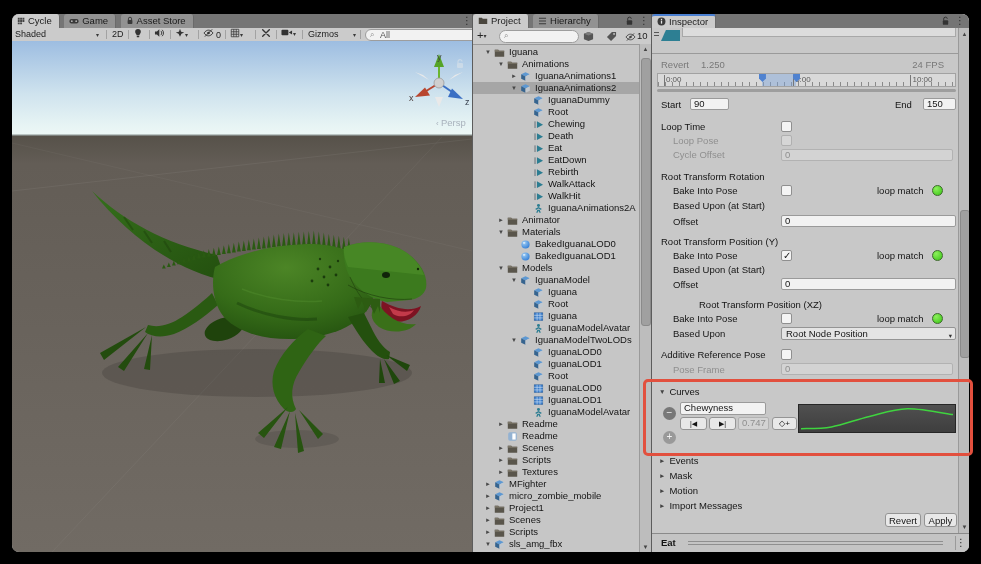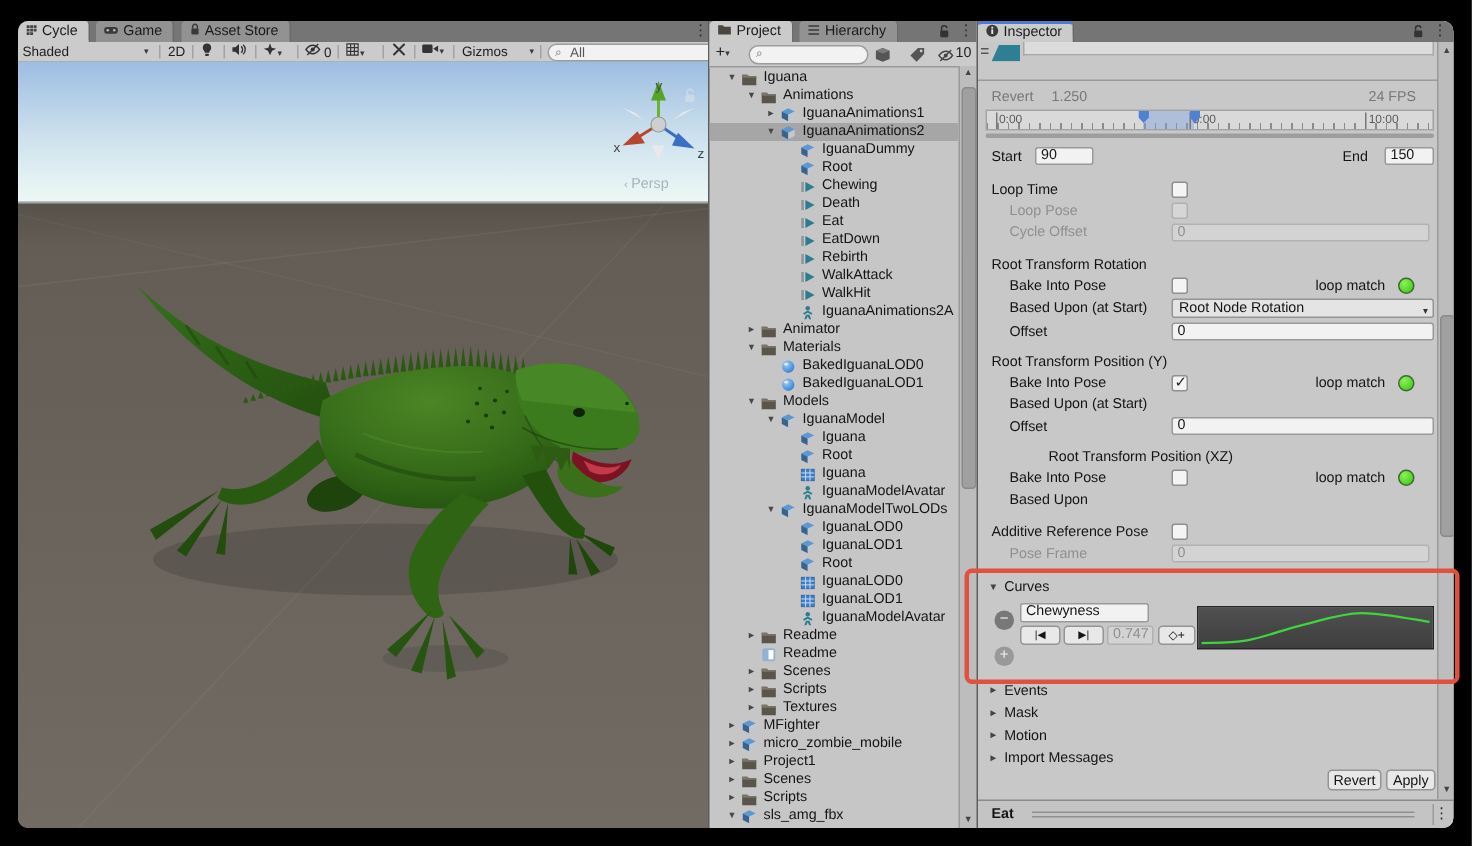--- a/index.html
+++ b/index.html
@@ -242,21 +242,21 @@
           <circle cx="30" cy="34" r="5" fill="#cfcfcf" stroke="#9a9a9a" stroke-width="0.8"></circle>
           <text x="28" y="11" font-size="9" fill="#3f4a3a">y</text>
           <text x="0" y="52" font-size="9" fill="#4a3a38">x</text>
           <text x="56" y="56" font-size="9" fill="#38404e">z</text>
         </g>
         <g transform="translate(444,18)" opacity="0.55">
           <path d="M2 4V2.8a2 2 0 0 1 4 -0.3" stroke="#dfe5ea" stroke-width="1.2" fill="none"></path>
           <rect x="1" y="4" width="6" height="5" rx="1" fill="#dfe5ea"></rect>
         </g>
       </svg>
-      <div class="persp" style="left:404px;top:76px;"><span style="font-size:8px;">‹ </span><span>Persp</span></div>
+      <div class="persp" style="left:424px;top:76px;"><span style="font-size:8px;">‹ </span><span>Persp</span></div>
     </div>
   </div>
 
   <div id="project-panel" class="panel">
     <div class="tabbar">
       <div class="tab active"><svg width="10" height="9" viewBox="0 0 13 11">
             <path d="M1 2h4l1.2 1.3H12V10H1z" fill="#4a463e"></path>
           </svg><span>Project</span></div>
       <div class="tab"><svg width="9" height="8" viewBox="0 0 10 9">
             <path d="M1 1.5h8M1 4.5h8M1 7.5h8" stroke="#3a3a3a" stroke-width="1.2"></path>
@@ -705,41 +705,41 @@
       <div class="cb disabled" style="left:129px;top:82px;"></div>
       <span class="lbl dis" style="left:21px;top:96px;">Cycle Offset</span>
       <div class="field dis" style="left:129px;top:96px;width:172px;">0</div>
 
       <span class="lbl" style="left:9px;top:118px;">Root Transform Rotation</span>
       <span class="lbl" style="left:21px;top:132px;">Bake Into Pose</span>
       <div class="cb" style="left:129px;top:132px;"></div>
       <span class="lbl" style="left:225px;top:132px;">loop match</span>
       <div class="greendot" style="left:280px;top:132px;"></div>
       <span class="lbl" style="left:21px;top:147px;">Based Upon (at Start)</span>
-      <div class="drop" style="left:129px;top:146px;width:175px;"><span>Root Node Rotation</span><span class="dcaret">▾</span></div>
       <span class="lbl" style="left:21px;top:163px;">Offset</span>
       <div class="field" style="left:129px;top:162px;width:175px;">0</div>
 
       <span class="lbl" style="left:9px;top:183px;">Root Transform Position (Y)</span>
       <span class="lbl" style="left:21px;top:197px;">Bake Into Pose</span>
       <div class="cb checked" style="left:129px;top:197px;">
           <span class="tick">✓</span>
         </div>
       <span class="lbl" style="left:225px;top:197px;">loop match</span>
       <div class="greendot" style="left:280px;top:197px;"></div>
       <span class="lbl" style="left:21px;top:211px;">Based Upon (at Start)</span>
       <span class="lbl" style="left:21px;top:226px;">Offset</span>
       <div class="field" style="left:129px;top:225px;width:175px;">0</div>
 
       <span class="lbl" style="left:9px;top:246px;padding-left:38px;">Root Transform Position (XZ)</span>
       <span class="lbl" style="left:21px;top:260px;">Bake Into Pose</span>
       <div class="cb" style="left:129px;top:260px;"></div>
       <span class="lbl" style="left:225px;top:260px;">loop match</span>
       <div class="greendot" style="left:280px;top:260px;"></div>
       <span class="lbl" style="left:21px;top:275px;">Based Upon</span>
+      <div class="drop" style="left:129px;top:274px;width:175px;"><span>Root Node Position</span><span class="dcaret">▾</span></div>
 
       <span class="lbl" style="left:9px;top:296px;">Additive Reference Pose</span>
       <div class="cb" style="left:129px;top:296px;"></div>
       <span class="lbl dis" style="left:21px;top:311px;">Pose Frame</span>
       <div class="field dis" style="left:129px;top:310px;width:172px;">0</div>
 
       <div class="fold" style="left:7px;top:333px;"><span class="farr">▼</span><span>Curves</span></div>
       <div class="circlebtn" style="left:11px;top:354px;background:#787878;">−</div>
       <div class="field" style="left:28px;top:349px;width:86px;height:13px;">Chewyness</div>
       <div class="btn" style="left:28px;top:364px;width:27px;height:13px;font-size:7px;line-height:12px;">|◀</div>

